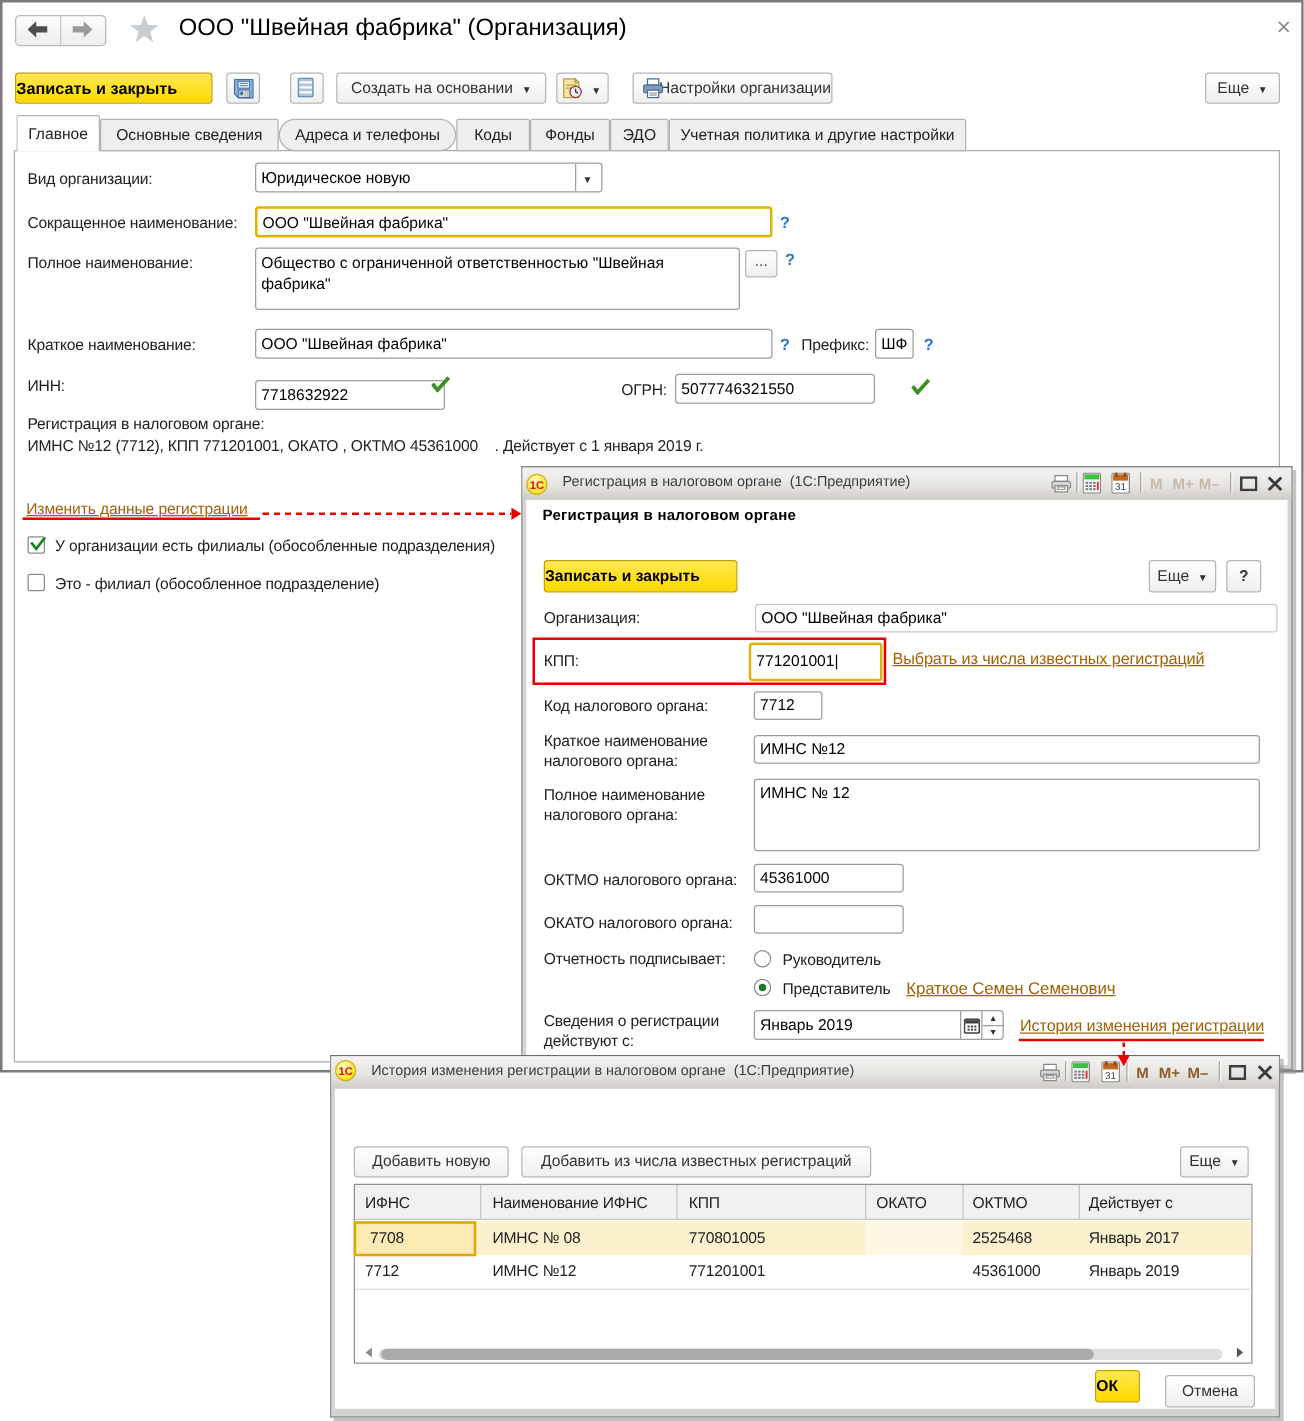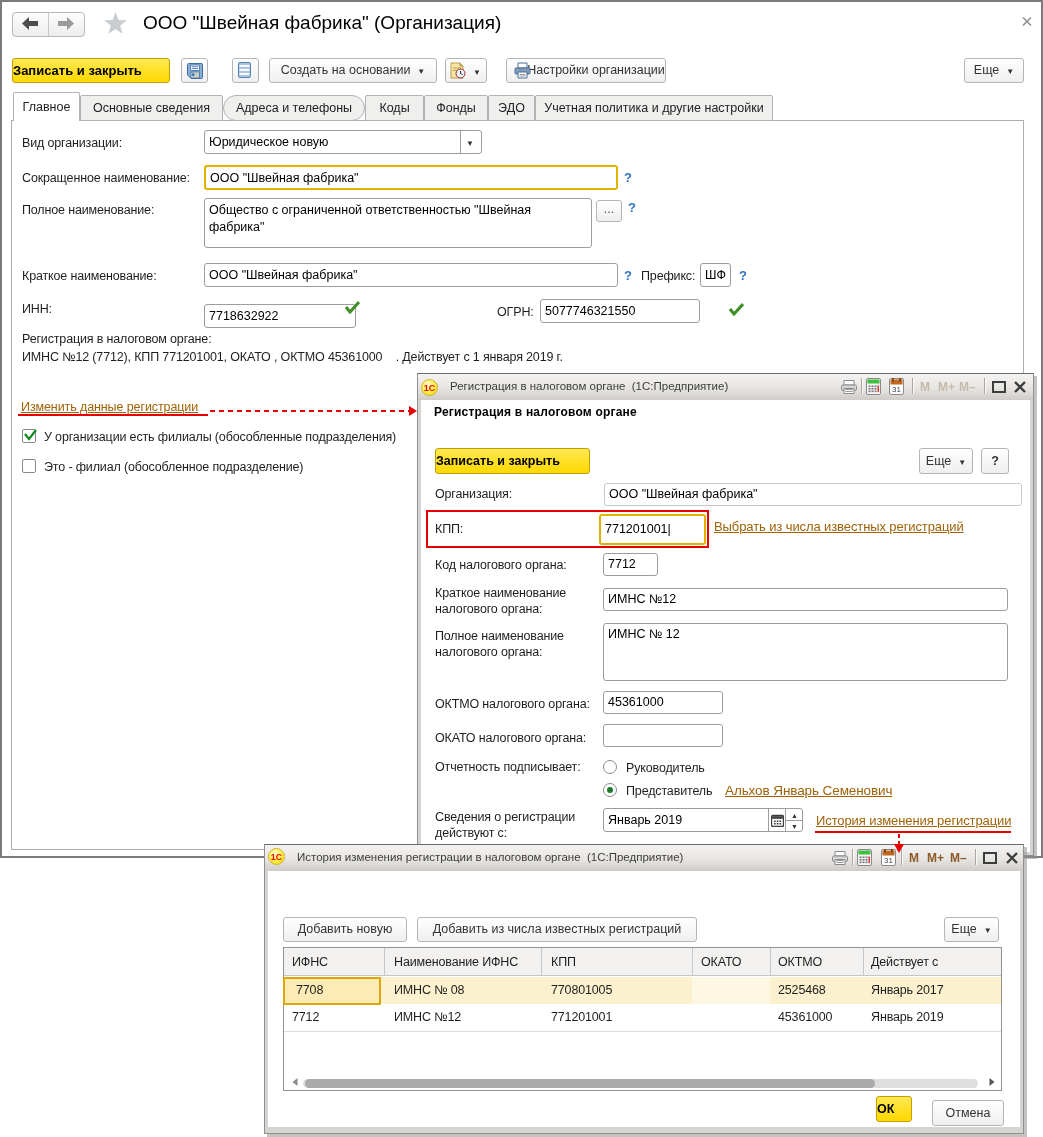--- a/index.html
+++ b/index.html
@@ -237,21 +237,21 @@
 
   <div class="lbl" style="left:435px;top:731px;">ОКАТО налогового органа:</div>
   <div class="inp" style="left:603px;top:724px;width:120px;height:23px;line-height:21px;"></div>
 
   <div class="lbl" style="left:435px;top:760px;">Отчетность подписывает:</div>
   <div class="abs" style="left:603px;top:760px;width:14px;height:14px;border:1px solid #8a8a8a;border-radius:50%;"></div>
   <div class="lbl" style="left:626px;top:761px;">Руководитель</div>
   <div class="abs" style="left:603px;top:783px;width:14px;height:14px;border:1px solid #8a8a8a;border-radius:50%;"></div>
   <div class="abs" style="left:607px;top:787px;width:6px;height:6px;border-radius:50%;background:#1d7a30;"></div>
   <div class="lbl" style="left:626px;top:784px;">Представитель</div>
-  <div class="link" style="left:725px;top:783px;font-size:13.5px;">Альхов Январь Семенович</div>
+  <div class="link" style="left:725px;top:783px;font-size:13.5px;">Краткое Семен Семенович</div>
 
   <div class="lbl" style="left:435px;top:810px;">Сведения о регистрации</div>
   <div class="lbl" style="left:435px;top:826px;">действуют с:</div>
   <div class="inp" style="left:603px;top:808px;width:200px;height:24px;line-height:22px;">Январь 2019</div>
   <div class="abs" style="left:768px;top:809px;width:1px;height:22px;background:#9d9d9d"></div>
   <div class="abs" style="left:785px;top:809px;width:1px;height:22px;background:#9d9d9d"></div>
   <div class="abs" style="left:786px;top:820px;width:17px;height:1px;background:#9d9d9d"></div>
   <svg class="abs" style="left:771px;top:814px" width="13" height="13" viewBox="0 0 13 13">
       <rect x="0.5" y="1.5" width="12" height="11" rx="1.5" fill="#fff" stroke="#3f3f3f" stroke-width="1.4"></rect>
       <rect x="1.2" y="2.2" width="10.6" height="2.6" fill="#3f3f3f"></rect>

